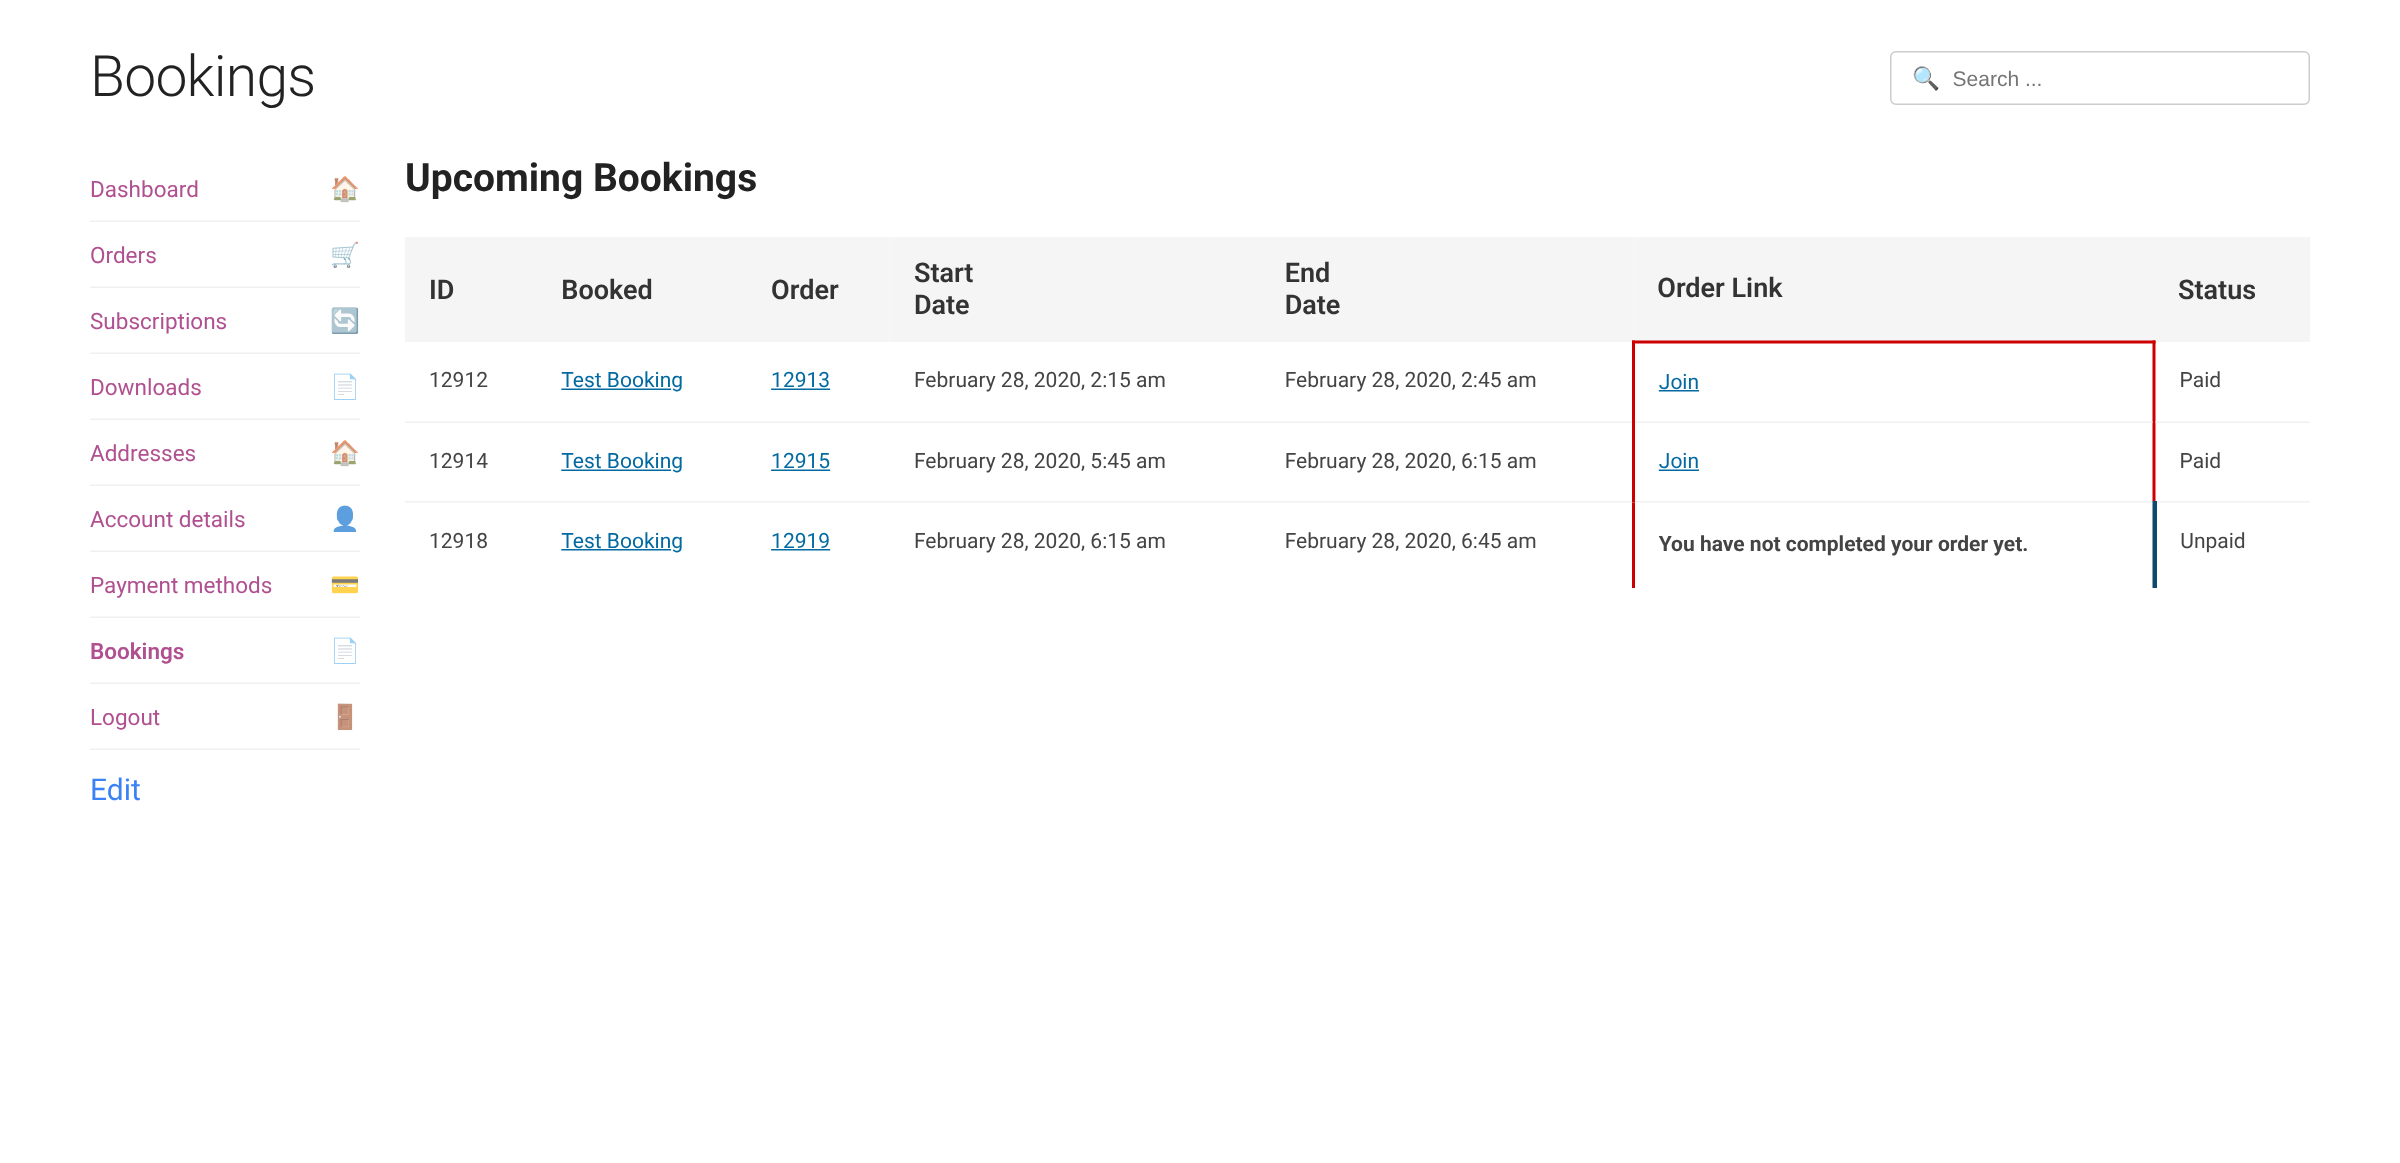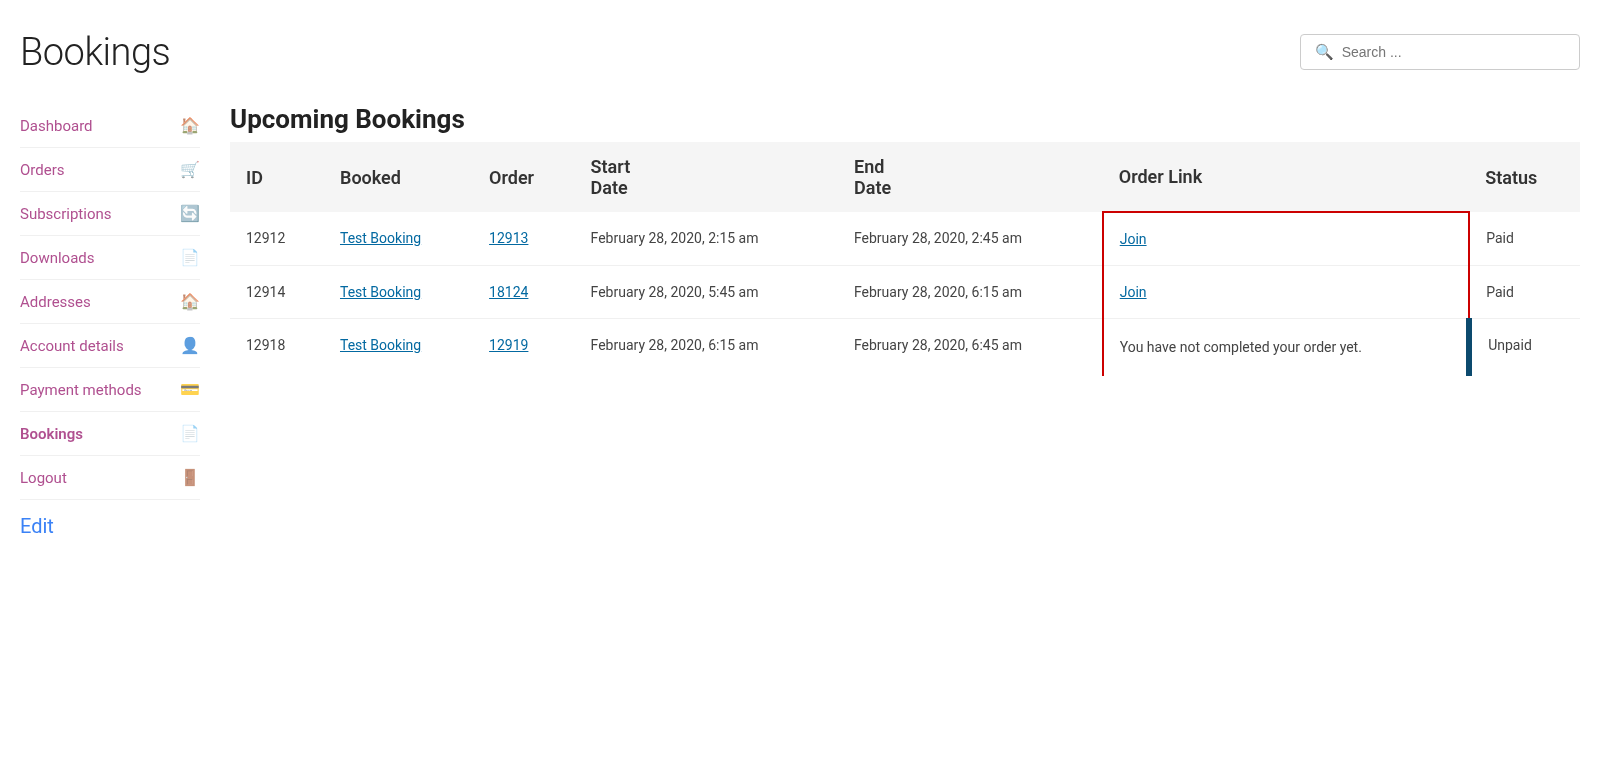--- a/index.html
+++ b/index.html
@@ -7,21 +7,21 @@
       font-family: -apple-system, BlinkMacSystemFont, 'Segoe UI', Roboto, sans-serif;
       background: #fff;
       color: #333;
       font-size: 15px;
     }
 
     .page-wrapper {
       max-width: 1600px;
       min-height: 775px;
       position: relative;
-      padding: 30px 20px;
+      padding: 30px 60px;
     }
 
     
     .header {
       display: flex;
       justify-content: space-between;
       align-items: center;
       margin-bottom: 30px;
     }
 
@@ -109,21 +109,21 @@
 
     
     .main-content {
       flex: 1;
     }
 
     .page-heading {
       font-size: 26px;
       font-weight: 700;
       color: #222;
-      margin-bottom: 8px;
+      margin-bottom: 24px;
     }
 
     
     .bookings-table {
       width: 100%;
       border-collapse: collapse;
     }
 
     .bookings-table thead tr {
       background: #f5f5f5;
@@ -170,22 +170,23 @@
     .highlight-mid {
       border-left: 2px solid #cc0000;
       border-right: 2px solid #cc0000;
       border-top: none;
       border-bottom: none;
     }
 
     .highlight-bot {
       border-bottom: 2px solid #cc0000;
       border-left: 2px solid #cc0000;
-      border-right: 6px solid #0c4a6e;
+      border-right: 3px solid #0c4a6e;
       border-top: none;
+      font-weight: bold;
     }
 
     .unpaid-text {
       color: #444;
       font-size: 14px;
       line-height: 1.5;
     }
   </style>
 </head>
 <body>
@@ -274,21 +275,21 @@
             </td>
             <td>Paid</td>
           </tr>
 
           <tr>
             <td>12914</td>
             <td>
               <a class="link-purple">Test Booking</a>
             </td>
             <td>
-              <a class="link-purple">18124</a>
+              <a class="link-purple">12915</a>
             </td>
             <td>February 28, 2020, 5:45 am</td>
             <td>February 28, 2020, 6:15 am</td>
             <td class="join-link-cell highlight-mid">
               <a class="link-purple">Join</a>
             </td>
             <td>Paid</td>
           </tr>
 
           <tr>

